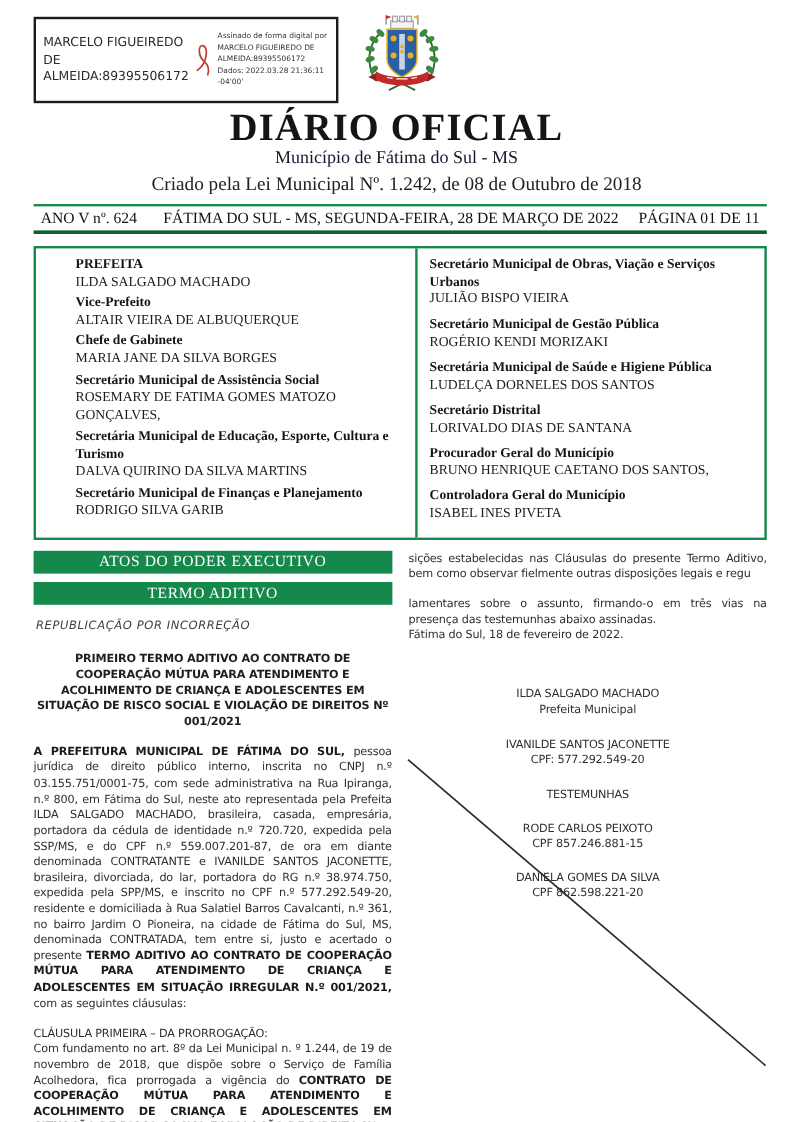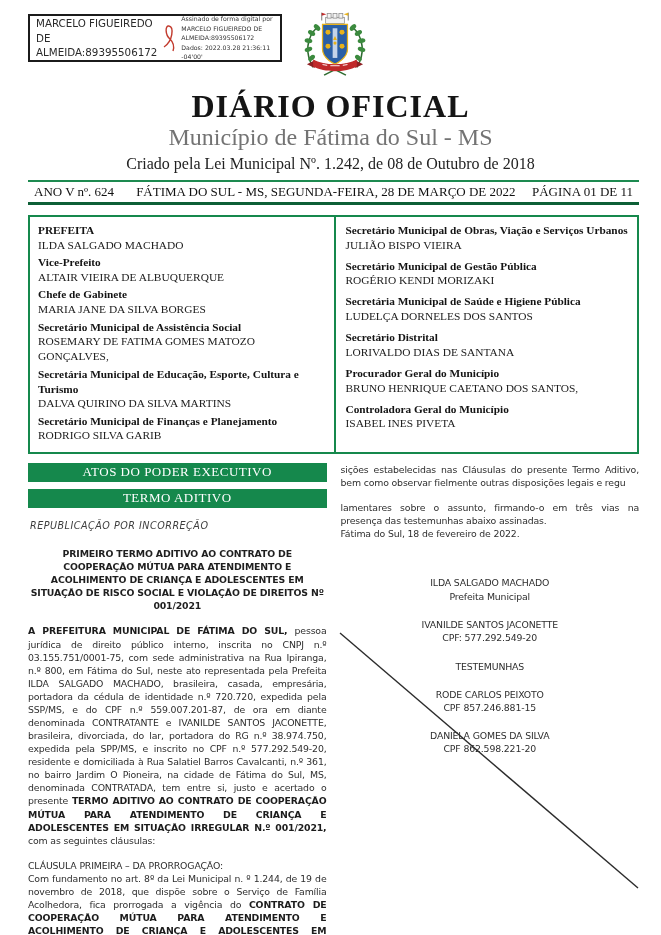--- a/index.html
+++ b/index.html
@@ -3,48 +3,48 @@
 <meta charset="utf-8">
 <style>
   html,body{margin:0;padding:0;background:#e8e8e8;}
   .page{
     position:relative;width:661px;height:935px;background:#ffffff;
     margin:0 auto;overflow:hidden;
     font-family:"Liberation Serif", serif;color:#1c1c1c;
   }
   
   .stamp{
-    position:absolute;left:28px;top:14px;width:254px;height:48px;
+    position:absolute;left:28px;top:14px;width:254px;height:72px;
     border:2px solid #1b1b1b;background:#fff;
     display:flex;align-items:center;gap:4px;padding:2px 6px;box-sizing:border-box;
     font-family:"DejaVu Sans", sans-serif;
   }
   .stamp-name{width:124px;font-size:10.3px;line-height:1.45;color:#2a2a2a;}
   .stamp-flourish{flex:0 0 auto;}
   .stamp-details{width:104px;font-size:6.2px;line-height:1.55;color:#333;}
   .crest{position:absolute;left:296px;top:6px;}
   
   .masthead{padding-top:90px;text-align:center;}
   .mast-title{font-size:32px;font-weight:bold;letter-spacing:1px;line-height:1;color:#151515;}
-  .mast-sub{font-size:24px;margin-top:2px;color:#737373;}
+  .mast-sub{font-size:15px;margin-top:2px;color:#0f172a;}
   .mast-law{font-size:16px;margin-top:4px;color:#222;}
   
   .infobar{
     margin:7px 22px 0 28px;
     border-top:2px solid #1d8a50;border-bottom:3px solid #0d5f36;
     display:flex;align-items:center;
     font-size:13px;padding:2px 6px;color:#111;
   }
   .infobar .edition{flex:0 0 auto;}
   .infobar .dateline{flex:1 1 auto;margin-left:22px;}
   .infobar .pagenum{flex:0 0 auto;}
   
   .officials{
     margin:10px 22px 0 28px;border:2.5px solid #15884c;
-    display:grid;grid-template-columns:1fr 1fr;box-sizing:border-box;
+    display:grid;grid-template-columns:1fr 1fr;box-sizing:border-box;padding-left:25px;
   }
   .off-col{padding:6px 8px;}
   .off-col.right{border-left:2.5px solid #15884c;padding-left:10px;}
   .entry{margin-bottom:2.5px;}
   .off-col.right .entry{margin-bottom:6px;}
   .entry .title{font-weight:bold;font-size:11.3px;line-height:1.3;color:#141414;}
   .entry .name{font-size:11.4px;line-height:1.32;color:#1b1b1b;}
   
   .content{
     margin:9px 22px 0 28px;display:grid;grid-template-columns:1fr 1fr;column-gap:14px;

